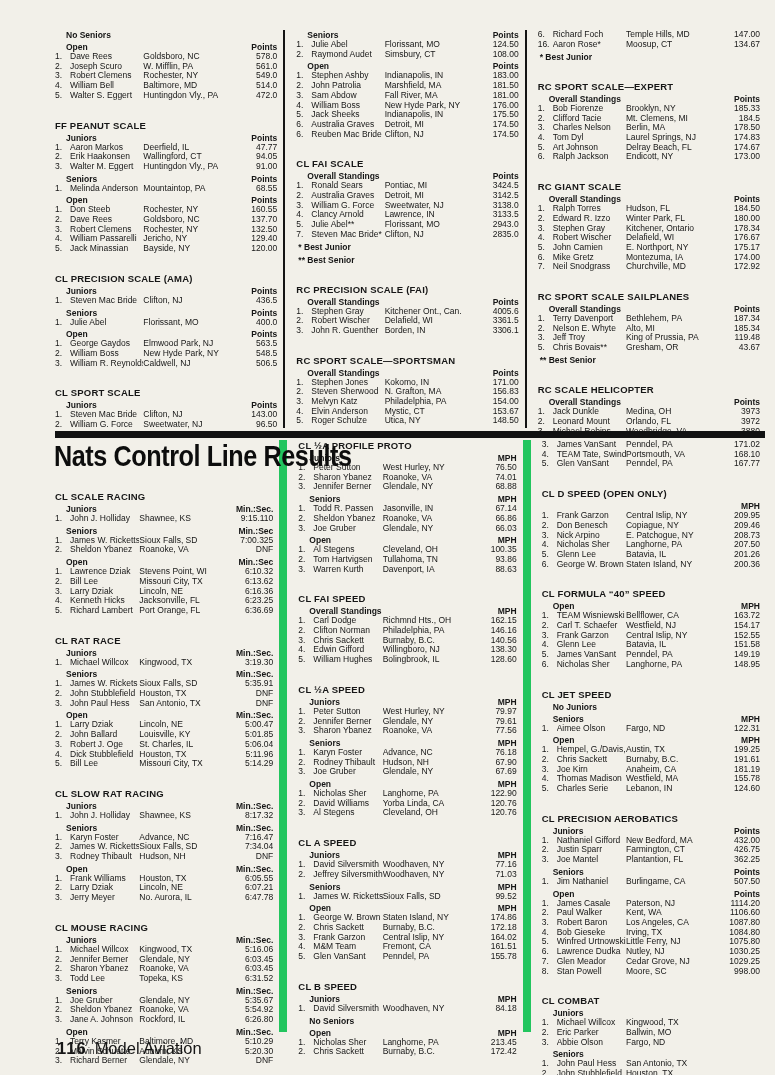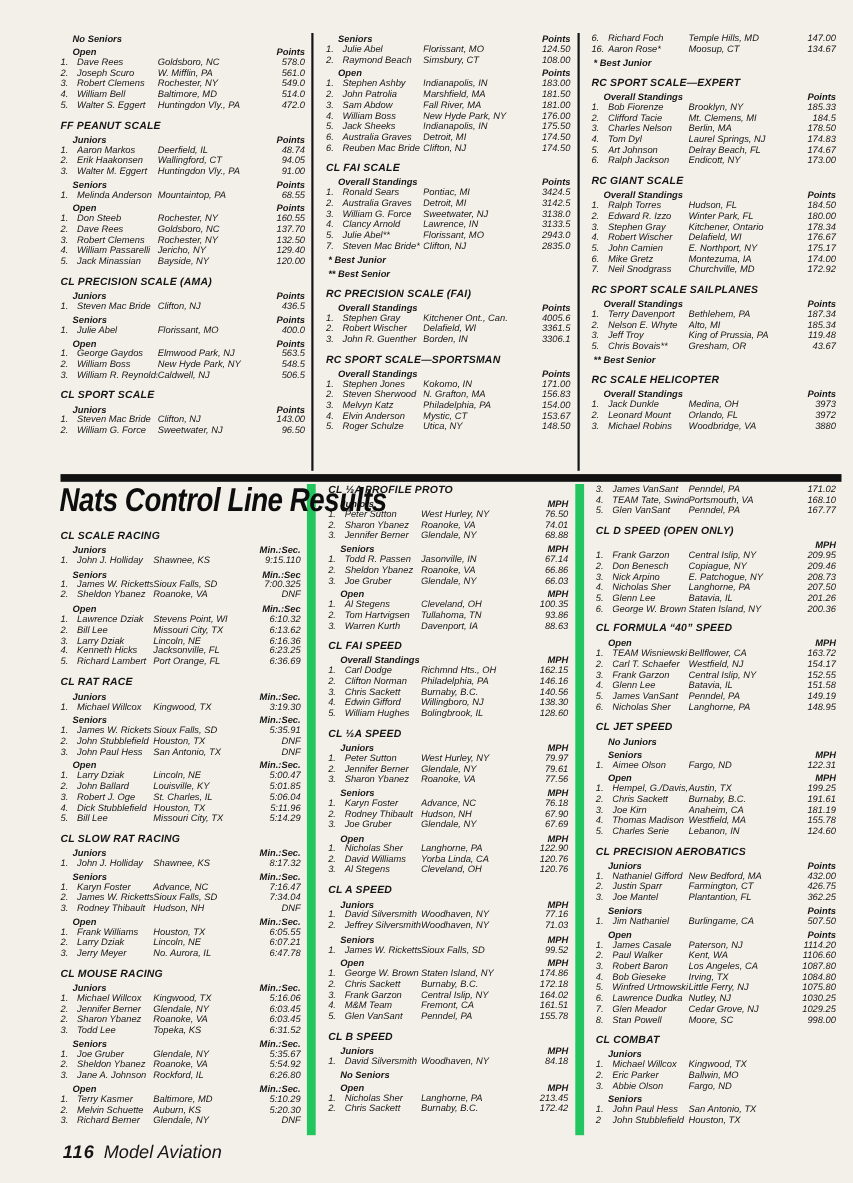--- a/index.html
+++ b/index.html
@@ -4,33 +4,33 @@
 <style>
   html,body{margin:0;padding:0;}
   body{
     width:775px;height:1075px;
     background:#f2f0e9;
     font-family:"Liberation Sans","DejaVu Sans",sans-serif;
     color:#161616;
     overflow:hidden;
     position:relative;
   }
-  .page{position:absolute;inset:0;font-style:italic;}
+  .page{position:absolute;inset:0;}
   
   .section{position:absolute;left:55px;right:9px;display:flex;align-items:stretch;}
   .section.top{top:30px;height:398px;}
   .section.nats{top:440px;height:592px;}
   .rule-bar{position:absolute;left:55px;right:10px;top:431px;height:7px;background:#121212;}
   .col{flex:1 1 0;min-width:0;padding-right:6px;}
   .col + .col{border-left:2px solid #141414;padding-left:11px;}
   .section.nats .col + .col{border-left:8px solid #22c55e;}
   
   .cat{
     font-weight:bold;font-size:9.5px;line-height:11px;
-    margin-top:8px;margin-bottom:2px;letter-spacing:.2px;white-space:nowrap;
+    margin-top:19px;margin-bottom:2px;letter-spacing:.2px;white-space:nowrap;
   }
   .sub{
     display:flex;justify-content:space-between;align-items:baseline;
     font-weight:bold;font-size:8.5px;line-height:10px;
     padding-left:11px;margin-top:2px;white-space:nowrap;
   }
   .sval{
     text-align:right;font-weight:bold;font-size:8.5px;line-height:10px;margin-top:2px;
   }
   .note{
@@ -105,21 +105,21 @@
         </div>
         <div class="cat">FF PEANUT SCALE</div>
         <div class="sub">
           <span class="sl">Juniors</span>
           <span class="sv">Points</span>
         </div>
         <div class="e">
           <span class="r">1.</span>
           <span class="n">Aaron Markos</span>
           <span class="l">Deerfield, IL</span>
-          <span class="v">48.74</span>
+          <span class="v">47.77</span>
         </div>
         <div class="e">
           <span class="r">2.</span>
           <span class="n">Erik Haakonsen</span>
           <span class="l">Wallingford, CT</span>
           <span class="v">94.05</span>
         </div>
         <div class="e">
           <span class="r">3.</span>
           <span class="n">Walter M. Eggert</span>
@@ -237,21 +237,21 @@
           <span class="sv">Points</span>
         </div>
         <div class="e">
           <span class="r">1.</span>
           <span class="n">Julie Abel</span>
           <span class="l">Florissant, MO</span>
           <span class="v">124.50</span>
         </div>
         <div class="e">
           <span class="r">2.</span>
-          <span class="n">Raymond Beach</span>
+          <span class="n">Raymond Audet</span>
           <span class="l">Simsbury, CT</span>
           <span class="v">108.00</span>
         </div>
         <div class="sub">
           <span class="sl">Open</span>
           <span class="sv">Points</span>
         </div>
         <div class="e">
           <span class="r">1.</span>
           <span class="n">Stephen Ashby</span>

